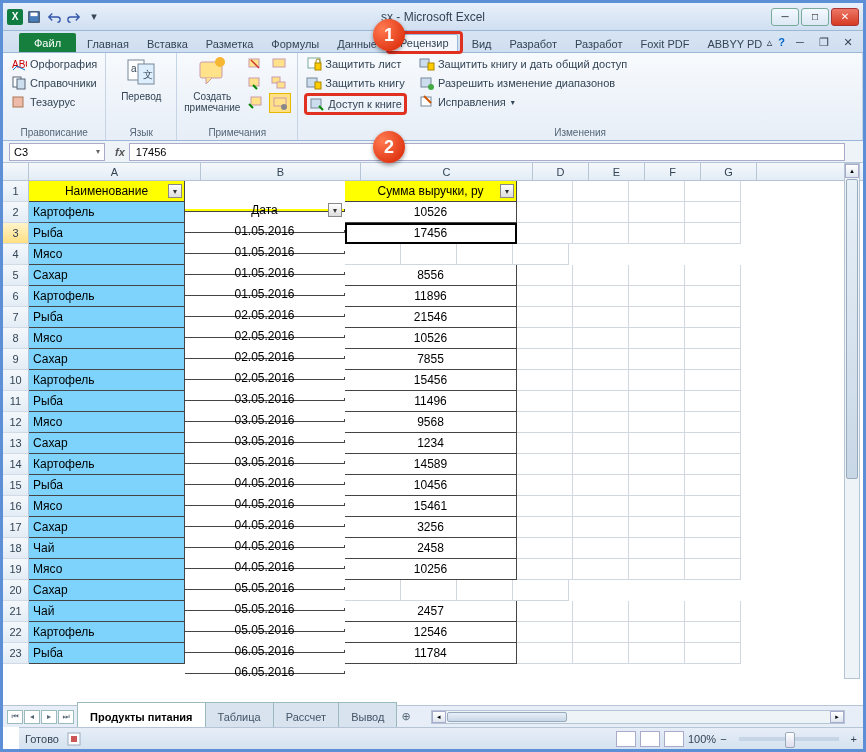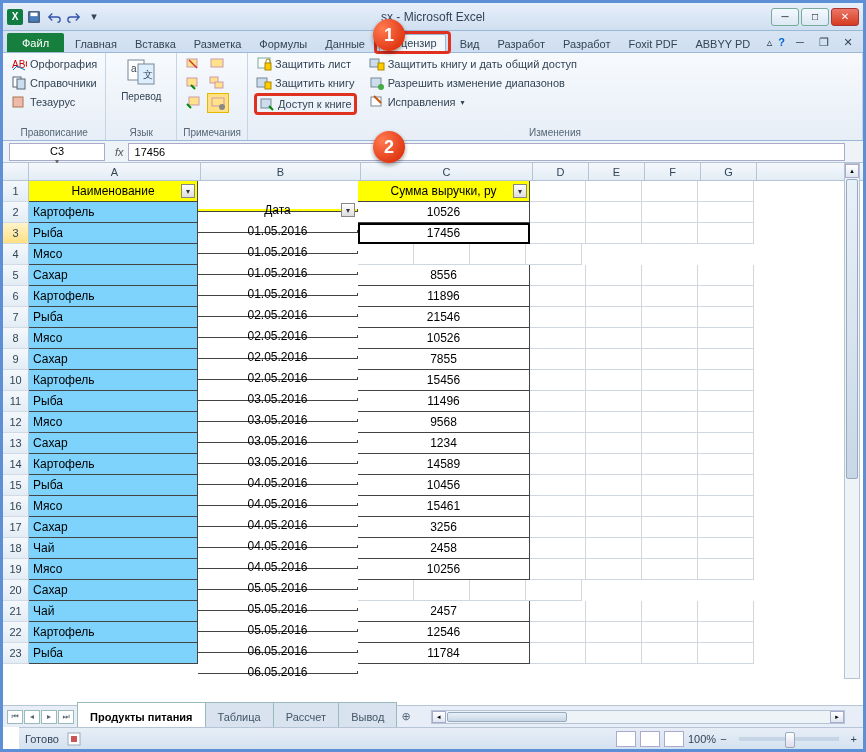--- a/index.html
+++ b/index.html
@@ -8,60 +8,60 @@
     .titlebar { height: 28px; background: linear-gradient(#e8f0fb, #d0dff0); display: flex; align-items: center; justify-content: space-between; padding: 0 4px; border-bottom: 1px solid #9bb8d8; position: relative; }
     .titlebar-left { display: flex; align-items: center; gap: 2px; }
     .title-icon { width: 16px; height: 16px; background: #107c41; border-radius: 2px; font-size: 10px; color: #fff; display: flex; align-items: center; justify-content: center; font-weight: bold; }
     .qat-btn { width: 18px; height: 18px; display: flex; align-items: center; justify-content: center; font-size: 11px; color: #345; }
     .qat-btn svg { width: 14px; height: 14px; }
     .title-text { font-size: 12px; color: #345; position: absolute; left: 50%; transform: translateX(-50%); }
     .winbtns { display: flex; gap: 2px; }
     .winbtn { width: 28px; height: 18px; border: 1px solid #7a9; background: linear-gradient(#f4f9ff,#dce8f4); border-radius: 3px; display: flex; align-items: center; justify-content: center; font-size: 10px; }
     .winbtn.close { background: linear-gradient(#ec7766,#d63a22); color: #fff; border-color: #a33; }
 
-    .ribbon-tabs { height: 22px; display: flex; align-items: flex-end; padding-left: 4px; background: linear-gradient(#d7e4f2,#cfdef0); border-bottom: 1px solid #9bb8d8; position: relative; }
+    .ribbon-tabs { height: 22px; display: flex; align-items: flex-end; padding-left: 16px; background: linear-gradient(#d7e4f2,#cfdef0); border-bottom: 1px solid #9bb8d8; position: relative; }
     .ribbon-tab { padding: 2px 8px; font-size: 11px; color: #345; cursor: pointer; border: 1px solid transparent; border-bottom: none; }
     .ribbon-tab.file { background: #177f3e; color: #fff; border-radius: 2px 2px 0 0; padding: 3px 14px; margin-right: 2px; }
     .ribbon-tab.active { background: #f4f8fc; border-color: #9bb8d8; border-radius: 2px 2px 0 0; }
     .ribbon-help { position: absolute; right: 6px; top: 2px; display: flex; gap: 6px; align-items: center; }
     .ribbon-help span { font-size: 11px; color: #345; }
 
     .ribbon-content { height: 88px; background: linear-gradient(#f7fafd,#e7eef7); border-bottom: 1px solid #9bb8d8; display: flex; }
     .rgroup { border-right: 1px solid #c5d5e6; padding: 2px 6px 0 6px; display: flex; flex-direction: column; justify-content: space-between; }
     .rgroup-body { display: flex; gap: 4px; }
     .rgroup-label { font-size: 10px; color: #567; text-align: center; padding-bottom: 2px; }
     .rbtn-big { display: flex; flex-direction: column; align-items: center; width: 58px; padding: 2px; font-size: 10px; color: #345; text-align: center; line-height: 1.1; }
     .rbtn-big svg, .rbtn-big .ic { width: 32px; height: 32px; margin-bottom: 2px; }
     .rbtn-small { display: flex; align-items: center; gap: 3px; font-size: 11px; color: #345; padding: 1px 2px; white-space: nowrap; }
     .rbtn-small .ic { width: 16px; height: 16px; flex-shrink: 0; }
     .rstack { display: flex; flex-direction: column; gap: 1px; }
     .ic { display: inline-flex; align-items: center; justify-content: center; }
     .ic svg { width: 100%; height: 100%; }
     .highlight-box { border: 3px solid #e03020; border-radius: 4px; padding: 0 2px; }
 
     .formula-bar { height: 22px; display: flex; align-items: center; border-bottom: 1px solid #b5c5d5; background: #eef3f8; }
-    .namebox { width: 96px; height: 18px; margin: 0 6px; background: #fff; border: 1px solid #aac; font-size: 11px; padding: 1px 4px; display: flex; align-items: center; justify-content: space-between; flex-direction: column; }
-    .fx-controls { display: flex; align-items: center; gap: 6px; padding: 0 4px; font-size: 11px; color: #555; }
+    .namebox { width: 96px; height: 18px; margin: 0 6px; background: #fff; border: 1px solid #aac; font-size: 11px; padding: 1px 4px; display: flex; align-items: center; justify-content: space-between; }
+    .fx-controls { display: flex; align-items: center; gap: 6px; padding: 0 4px; font-size: 11px; color: #555; font-weight: bold; }
     .formula-input { flex: 1; height: 18px; background: #fff; border: 1px solid #aac; font-size: 11px; padding: 1px 6px; display: flex; align-items: center; margin-right: 18px; }
 
     .grid-wrap { position: relative; height: 520px; overflow: hidden; }
     .col-headers { display: flex; height: 18px; background: linear-gradient(#f4f8fc,#e3ecf5); border-bottom: 1px solid #b5c5d5; }
     .corner { width: 26px; border-right: 1px solid #b5c5d5; background: linear-gradient(#f4f8fc,#e3ecf5); }
     .colh { border-right: 1px solid #b5c5d5; font-size: 11px; color: #345; display: flex; align-items: center; justify-content: center; }
     .colh.A { width: 172px; }
     .colh.B { width: 160px; }
     .colh.C { width: 172px; }
     .colh.narrow { width: 56px; }
     
     .rows { }
     .row { display: flex; height: 21px; }
     .rowh { width: 26px; background: linear-gradient(#f4f8fc,#e3ecf5); border-right: 1px solid #b5c5d5; border-bottom: 1px solid #d0dbe6; font-size: 11px; color: #345; display: flex; align-items: center; justify-content: center; }
     .rowh.sel { background: linear-gradient(#fff3c9,#ffe082); }
     .cell { border-right: 1px solid #d0d7de; border-bottom: 1px solid #d0d7de; font-size: 12px; padding: 1px 4px; display: flex; align-items: center; color: #000; }
-    .cell.A { width: 169px; }
+    .cell.A { width: 156px; }
     .cell.B { width: 160px; justify-content: center; margin-top: 28px; }
     .cell.C { width: 172px; justify-content: center; }
     .cell.narrow { width: 56px; }
     .cell.hdr { background: #ffff00; font-weight: normal; justify-content: center; border-right: 1px solid #444; border-bottom: 1px solid #444; position: relative; }
     .cell.green { background: #7dd3fc; border-right: 1px solid #444; border-bottom: 1px solid #444; }
     .cell.data { border-right: 1px solid #444; border-bottom: 1px solid #444; }
     .cell.sel { outline: 2px solid #000; outline-offset: -2px; background: #fff; z-index: 2; position: relative; }
     .filter-btn { width: 14px; height: 14px; border: 1px solid #888; background: linear-gradient(#fff,#ddd); position: absolute; right: 2px; display: flex; align-items: center; justify-content: center; }
     .filter-btn::after { content: "▾"; font-size: 8px; color: #333; }
 
@@ -183,20 +183,30 @@
             <text x="6" y="16" font-size="10" fill="#345">a</text>
             <text x="18" y="22" font-size="10" fill="#345">文</text>
           </svg>
         </span>
       <span>Перевод</span>
     </div>
     <div class="rgroup-label">Язык</div>
   </div>
   <div class="rgroup">
     <div class="rgroup-body">
+      <div class="rbtn-big">
+        <span class="ic">
+            <svg viewBox="0 0 32 32">
+              <rect x="4" y="6" width="22" height="16" rx="2" fill="#ffe28a" stroke="#c9a"></rect>
+              <path d="M10 22 L10 28 L16 22" fill="#ffe28a" stroke="#c9a"></path>
+              <circle cx="24" cy="6" r="5" fill="#f7b733"></circle>
+            </svg>
+          </span>
+        <span>Создать примечание</span>
+      </div>
       <div class="rstack">
         <div class="rbtn-small">
             <span class="ic">
               <svg viewBox="0 0 16 16">
                 <rect x="2" y="3" width="10" height="8" fill="#ffe28a" stroke="#c9a"></rect>
                 <line x1="4" y1="4" x2="12" y2="12" stroke="#c33" stroke-width="1.5"></line>
               </svg>
             </span>
           </div>
         <div class="rbtn-small">

